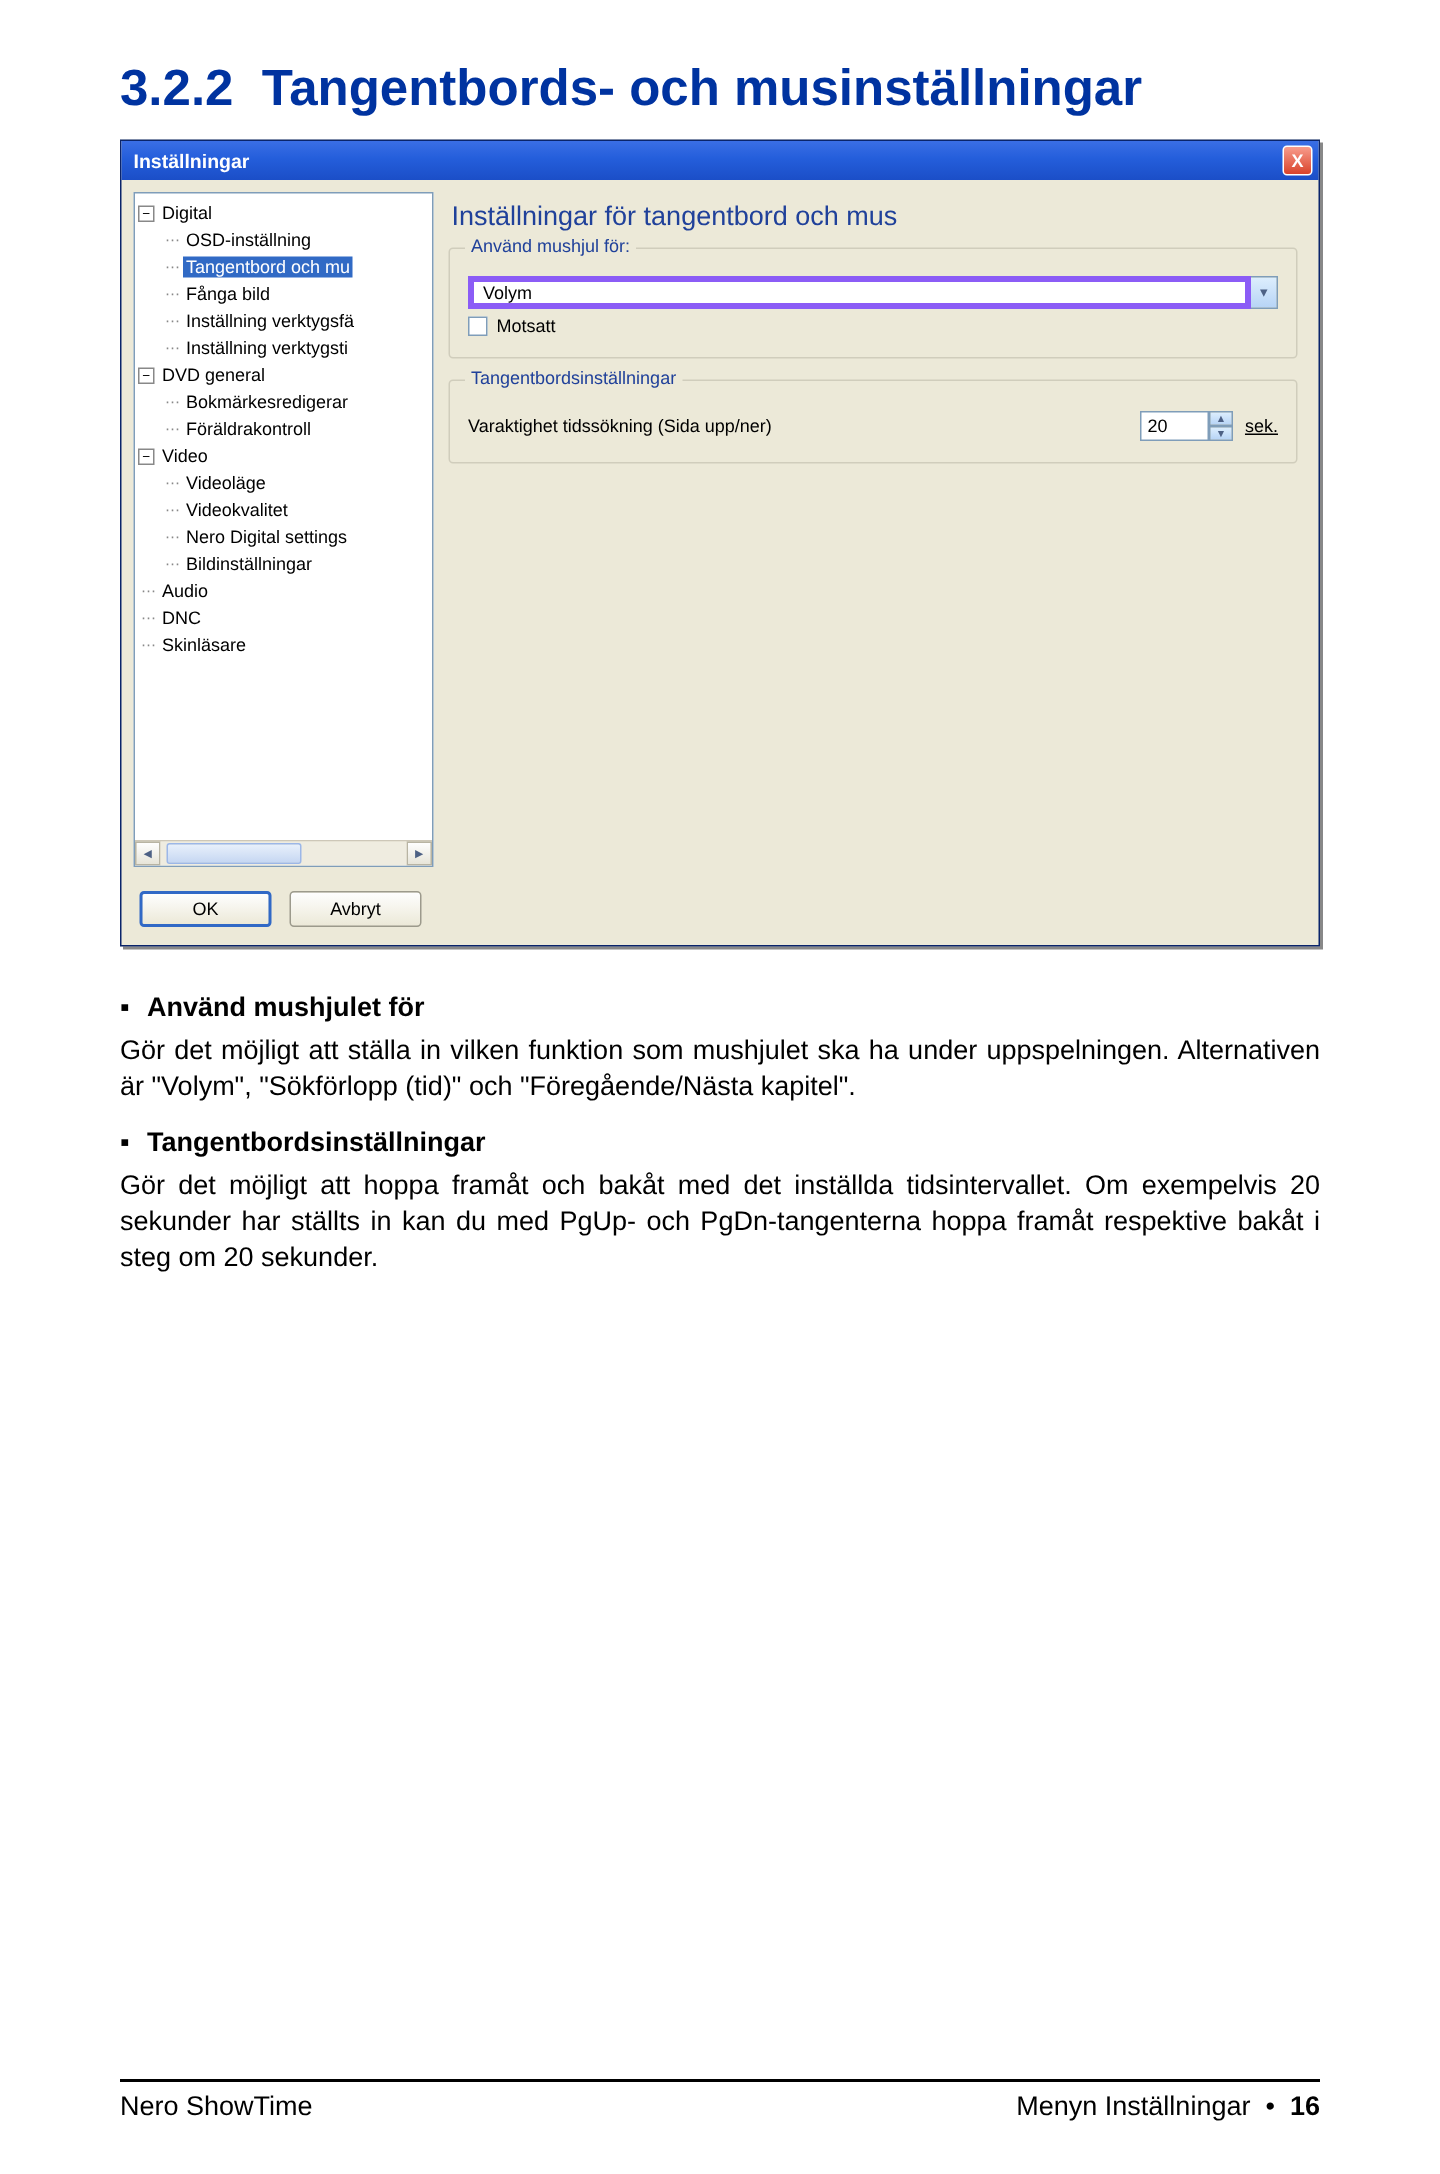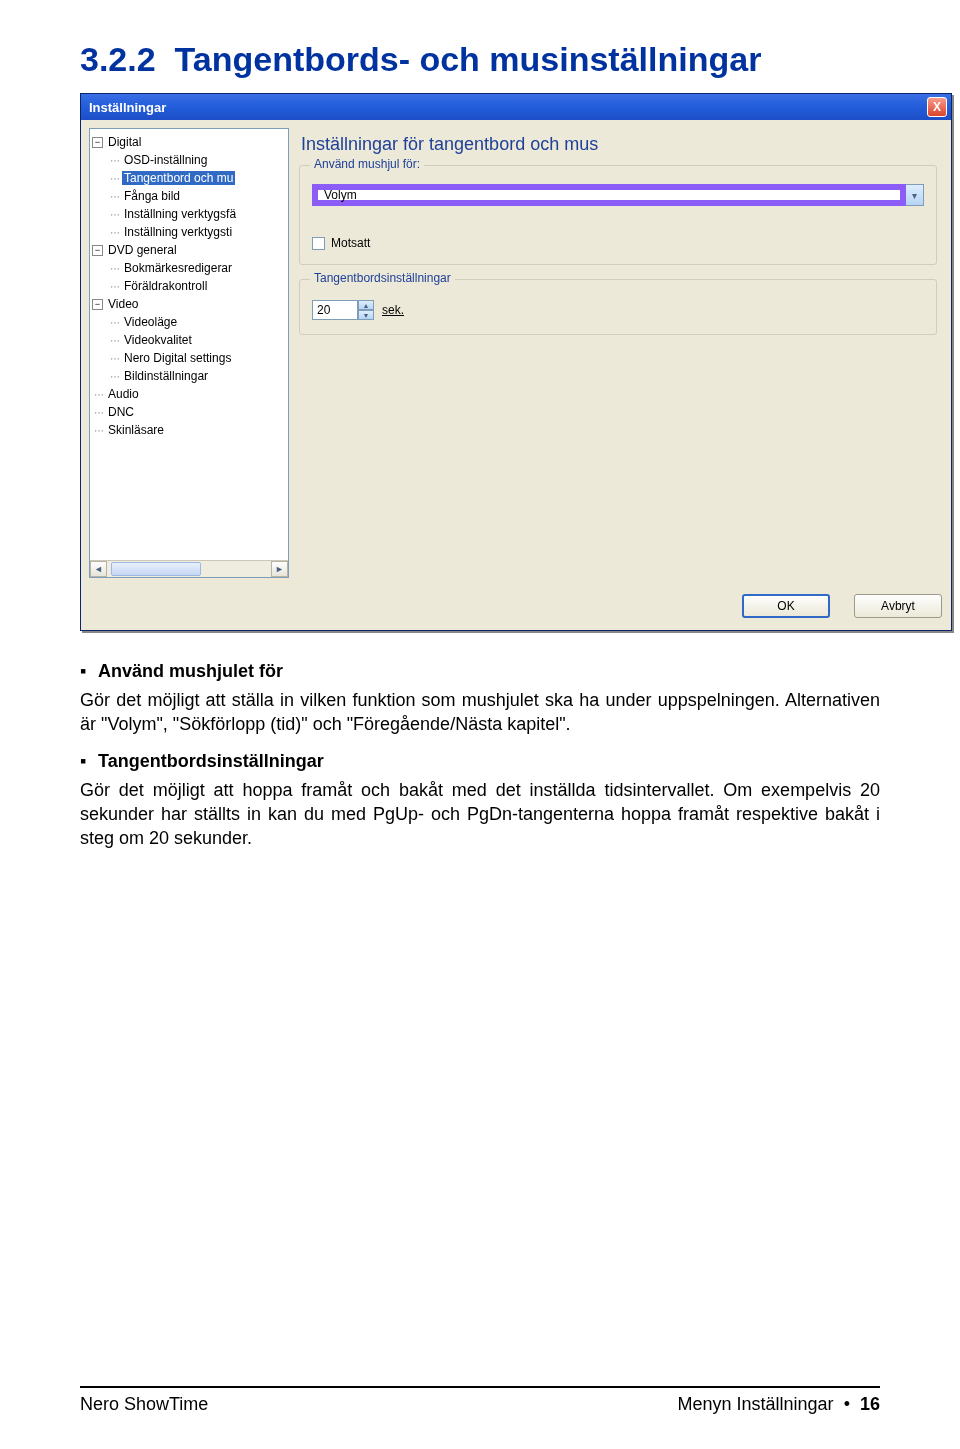--- a/index.html
+++ b/index.html
@@ -17,21 +17,21 @@
   }
   .section-heading {
     font-size: 34px;
     font-weight: bold;
     color: #0033a0;
     margin: 0 0 14px 0;
   }
 
   
   .dialog {
-    width: 872px;
+    width: 800px;
     border: 1px solid #0a246a;
     background: #ece9d8;
     font-size: 13px;
     color: #000;
     box-shadow: 2px 2px 0 #888;
   }
   .titlebar {
     display: flex;
     align-items: center;
     justify-content: space-between;
@@ -140,36 +140,36 @@
   }
   .dropdown {
     display: flex;
     width: 100%;
     height: 22px;
     margin-top: 4px;
   }
   .dropdown-field {
     flex: 1;
     background: #fff;
-    border: 6px solid #8b5cf6;
+    border: 4px solid #8b5cf6;
     padding: 2px 6px;
     font-size: 12px;
     display: flex; align-items: center;
   }
   .dropdown-arrow {
     width: 18px;
     background: linear-gradient(to bottom,#ddeefd,#b7d4f6);
     border: 1px solid #7f9db9;
     border-left: 0;
     display: flex; align-items: center; justify-content: center;
     color: #4d6185; font-size: 10px;
   }
   .checkbox-row {
     display: flex; align-items: center;
-    margin-top: 30px;
+    margin-top: 4px;
     font-size: 12px;
   }
   .cb {
     width: 13px; height: 13px;
     border: 1px solid #7f9db9;
     background: #fff;
     margin-right: 6px;
   }
   .spin-row {
     display: flex; align-items: center;
@@ -190,23 +190,22 @@
   .spin-btn {
     width: 16px; height: 10px;
     background: linear-gradient(to bottom,#ddeefd,#b7d4f6);
     border: 1px solid #7f9db9;
     font-size: 7px; color:#4d6185;
     display: flex; align-items: center; justify-content: center;
   }
   .spin-unit { margin-left: 8px; text-decoration: underline; }
   .dialog-footer {
     display: flex;
-    justify-content: flex-end;
-    gap: 24px;
-    padding: 8px 9px 12px 12px;
+    gap: 12px;
+    padding: 8px 24px 12px 12px;
   }
   .dlg-btn {
     min-width: 88px; height: 24px;
     background: linear-gradient(to bottom,#fefefe,#ece9d8);
     border: 1px solid #9c9a8c;
     border-radius: 3px;
     font-size: 12px;
     display: flex; align-items: center; justify-content: center;
   }
   .dlg-btn.default { border: 2px solid #3169c6; }
@@ -350,20 +349,21 @@
           </div>
           <div class="checkbox-row">
             <span class="cb"></span>
             <span>Motsatt</span>
           </div>
         </div>
 
         <div class="groupbox">
           <div class="groupbox-title">Tangentbordsinställningar</div>
           <div class="spin-row">
+            <span class="spin-label">Varaktighet tidssökning (Sida upp/ner)</span>
             <span class="spin-input">20</span>
             <span class="spin-btns">
               <span class="spin-btn">▲</span>
               <span class="spin-btn">▼</span>
             </span>
             <span class="spin-unit">sek.</span>
           </div>
         </div>
       </div>
     </div>

